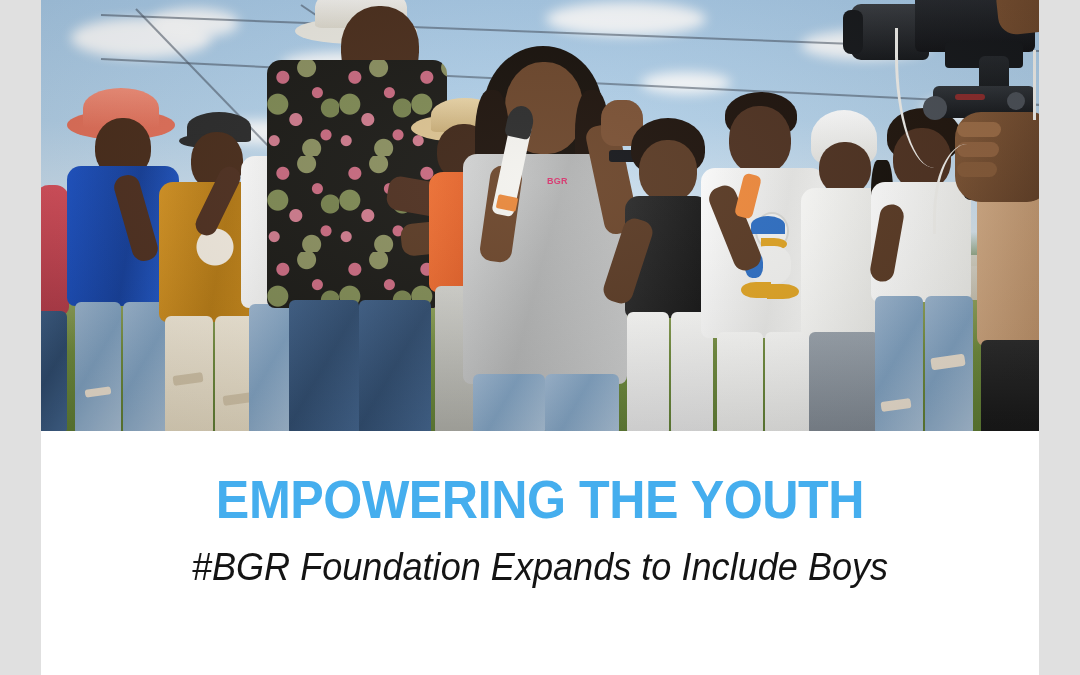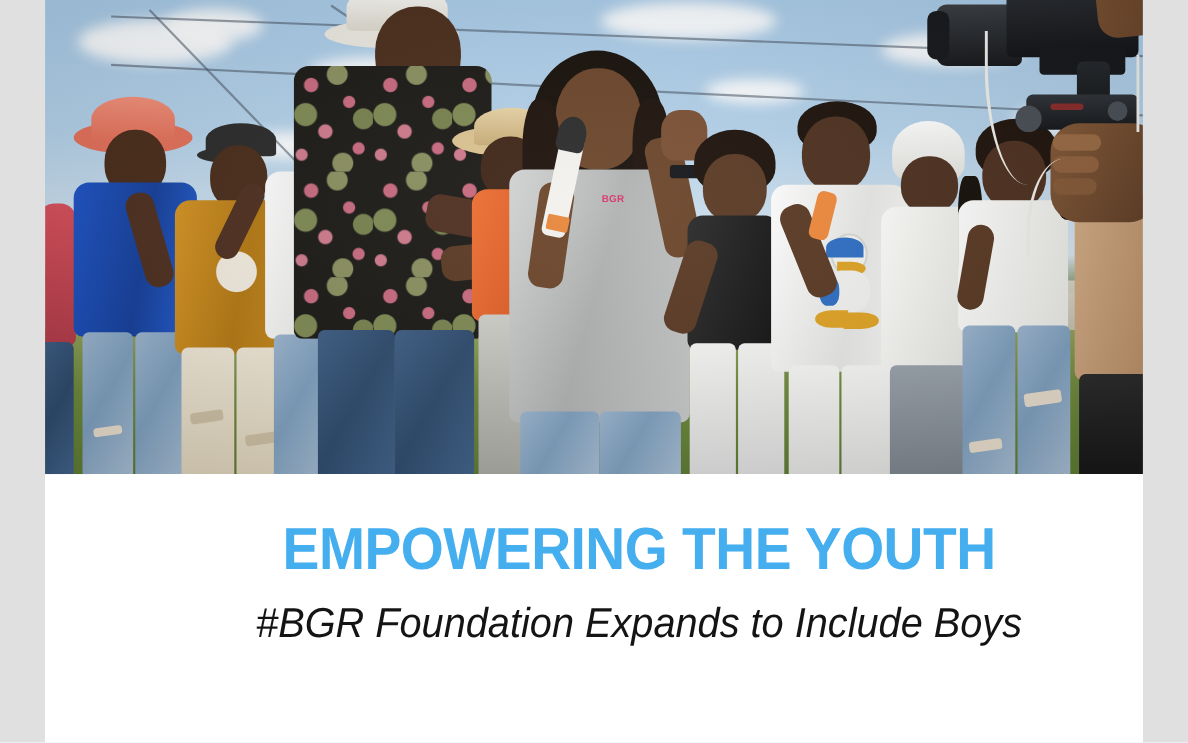--- a/index.html
+++ b/index.html
@@ -167,21 +167,20 @@
   }
 
   
   .caption {
     position: absolute;
     left: 0;
     top: 431px;
     width: 998px;
     height: 244px;
     background: #ffffff;
-    margin-left: 41px;
   }
   .headline {
     position: absolute;
     left: 0; right: 0;
     top: 39px;
     text-align: center;
     color: #45aeee;
     font-family: "Liberation Sans Narrow", "Liberation Sans", sans-serif;
     font-weight: bold;
     font-size: 54px;

